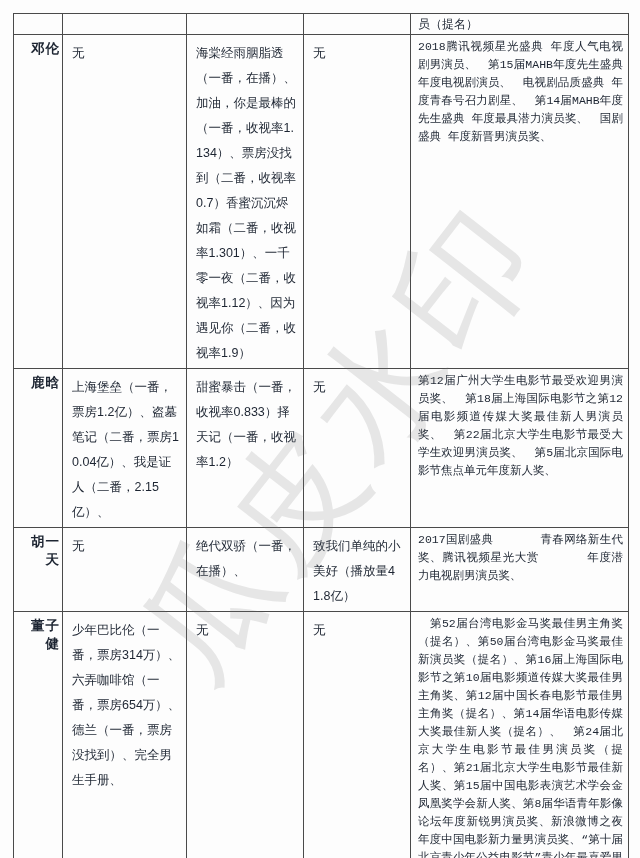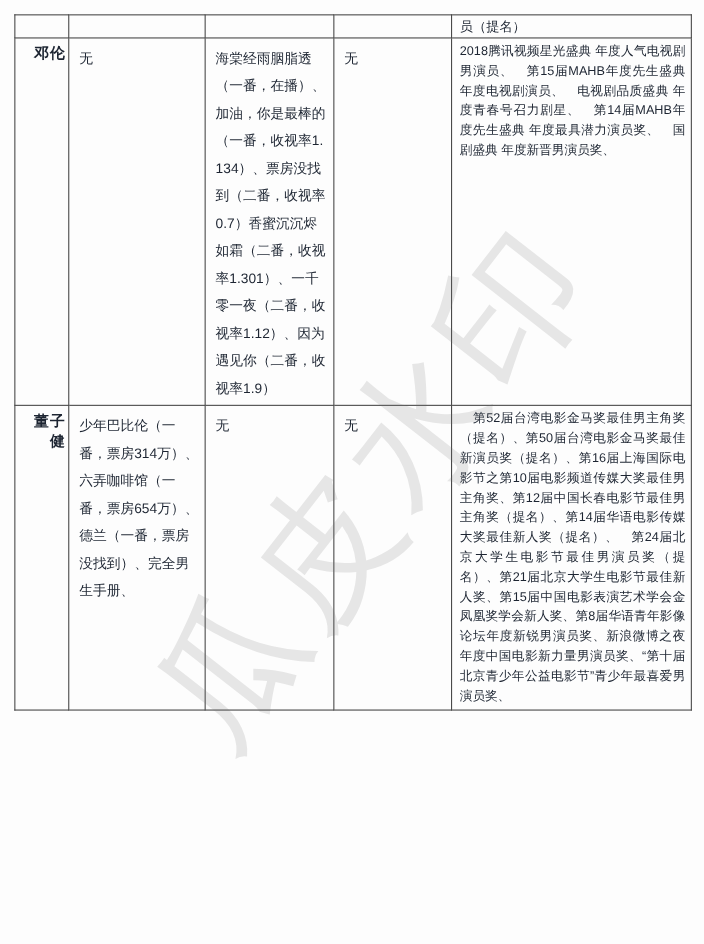--- a/index.html
+++ b/index.html
@@ -39,20 +39,21 @@
   td.works {
     font-size:12.5px;
     line-height:25px;
     padding:6px 5px 2px 9px;
   }
   td.awards {
     font-size:11.5px;
     line-height:18px;
     padding:3px 5px 3px 7px;
     text-align:justify;
+    font-family:Liberation Mono, monospace;
   }
   td.hdr {
     font-size:12px;
     line-height:18px;
     padding:1px 5px 1px 7px;
   }
   .watermark {
     position:absolute;
     left:40px; top:352px;
     width:580px;
@@ -91,21 +92,35 @@
     </tr>
 
     <tr style="height:230px;">
       <td class="name">邓伦</td>
       <td class="works">无</td>
       <td class="works">海棠经雨胭脂透（一番，在播）、加油，你是最棒的（一番，收视率1.134）、票房没找到（二番，收视率0.7）香蜜沉沉烬如霜（二番，收视率1.301）、一千零一夜（二番，收视率1.12）、因为遇见你（二番，收视率1.9）</td>
       <td class="works">无</td>
       <td class="awards">2018腾讯视频星光盛典 年度人气电视剧男演员、　第15届MAHB年度先生盛典 年度电视剧演员、　电视剧品质盛典 年度青春号召力剧星、　第14届MAHB年度先生盛典 年度最具潜力演员奖、　国剧盛典 年度新晋男演员奖、</td>
     </tr>
 
+    <tr style="height:106px;">
+      <td class="name">鹿晗</td>
+      <td class="works">上海堡垒（一番，票房1.2亿）、盗墓笔记（二番，票房10.04亿）、我是证人（二番，2.15亿）、</td>
+      <td class="works">甜蜜暴击（一番，收视率0.833）择天记（一番，收视率1.2）</td>
+      <td class="works">无</td>
+      <td class="awards">第12届广州大学生电影节最受欢迎男演员奖、　第18届上海国际电影节之第12届电影频道传媒大奖最佳新人男演员奖、　第22届北京大学生电影节最受大学生欢迎男演员奖、　第5届北京国际电影节焦点单元年度新人奖、</td>
+    </tr>
 
+    <tr style="height:58px;">
+      <td class="name">胡一天</td>
+      <td class="works">无</td>
+      <td class="works">绝代双骄（一番，在播）、</td>
+      <td class="works">致我们单纯的小美好（播放量41.8亿）</td>
+      <td class="awards">2017国剧盛典　　　　青春网络新生代奖、腾讯视频星光大赏　　　　年度潜力电视剧男演员奖、</td>
+    </tr>
 
     <tr style="height:238px;">
       <td class="name">董子健</td>
       <td class="works">少年巴比伦（一番，票房314万）、六弄咖啡馆（一番，票房654万）、德兰（一番，票房没找到）、完全男生手册、</td>
       <td class="works">无</td>
       <td class="works">无</td>
       <td class="awards">　第52届台湾电影金马奖最佳男主角奖（提名）、第50届台湾电影金马奖最佳新演员奖（提名）、第16届上海国际电影节之第10届电影频道传媒大奖最佳男主角奖、第12届中国长春电影节最佳男主角奖（提名）、第14届华语电影传媒大奖最佳新人奖（提名）、　第24届北京大学生电影节最佳男演员奖（提名）、第21届北京大学生电影节最佳新人奖、第15届中国电影表演艺术学会金凤凰奖学会新人奖、第8届华语青年影像论坛年度新锐男演员奖、新浪微博之夜年度中国电影新力量男演员奖、“第十届北京青少年公益电影节”青少年最喜爱男演员奖、</td>
     </tr>
 
   </tbody>

